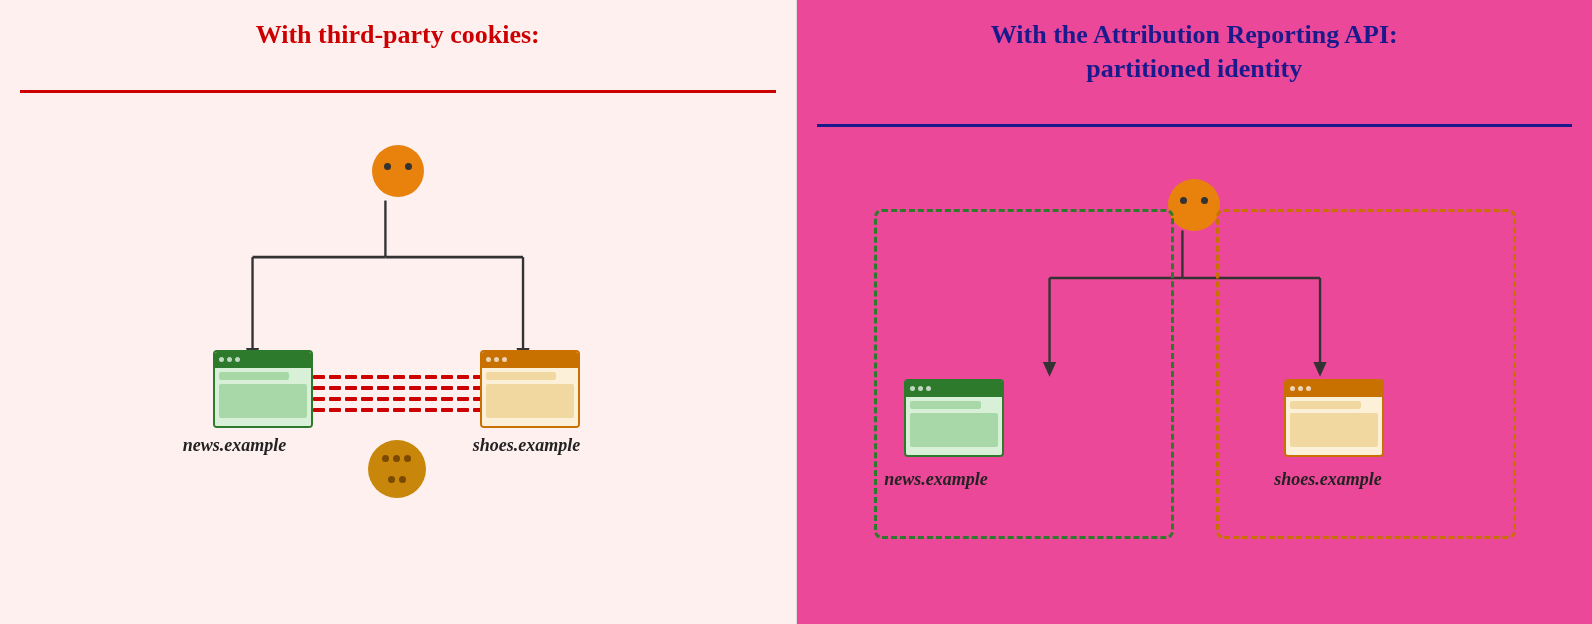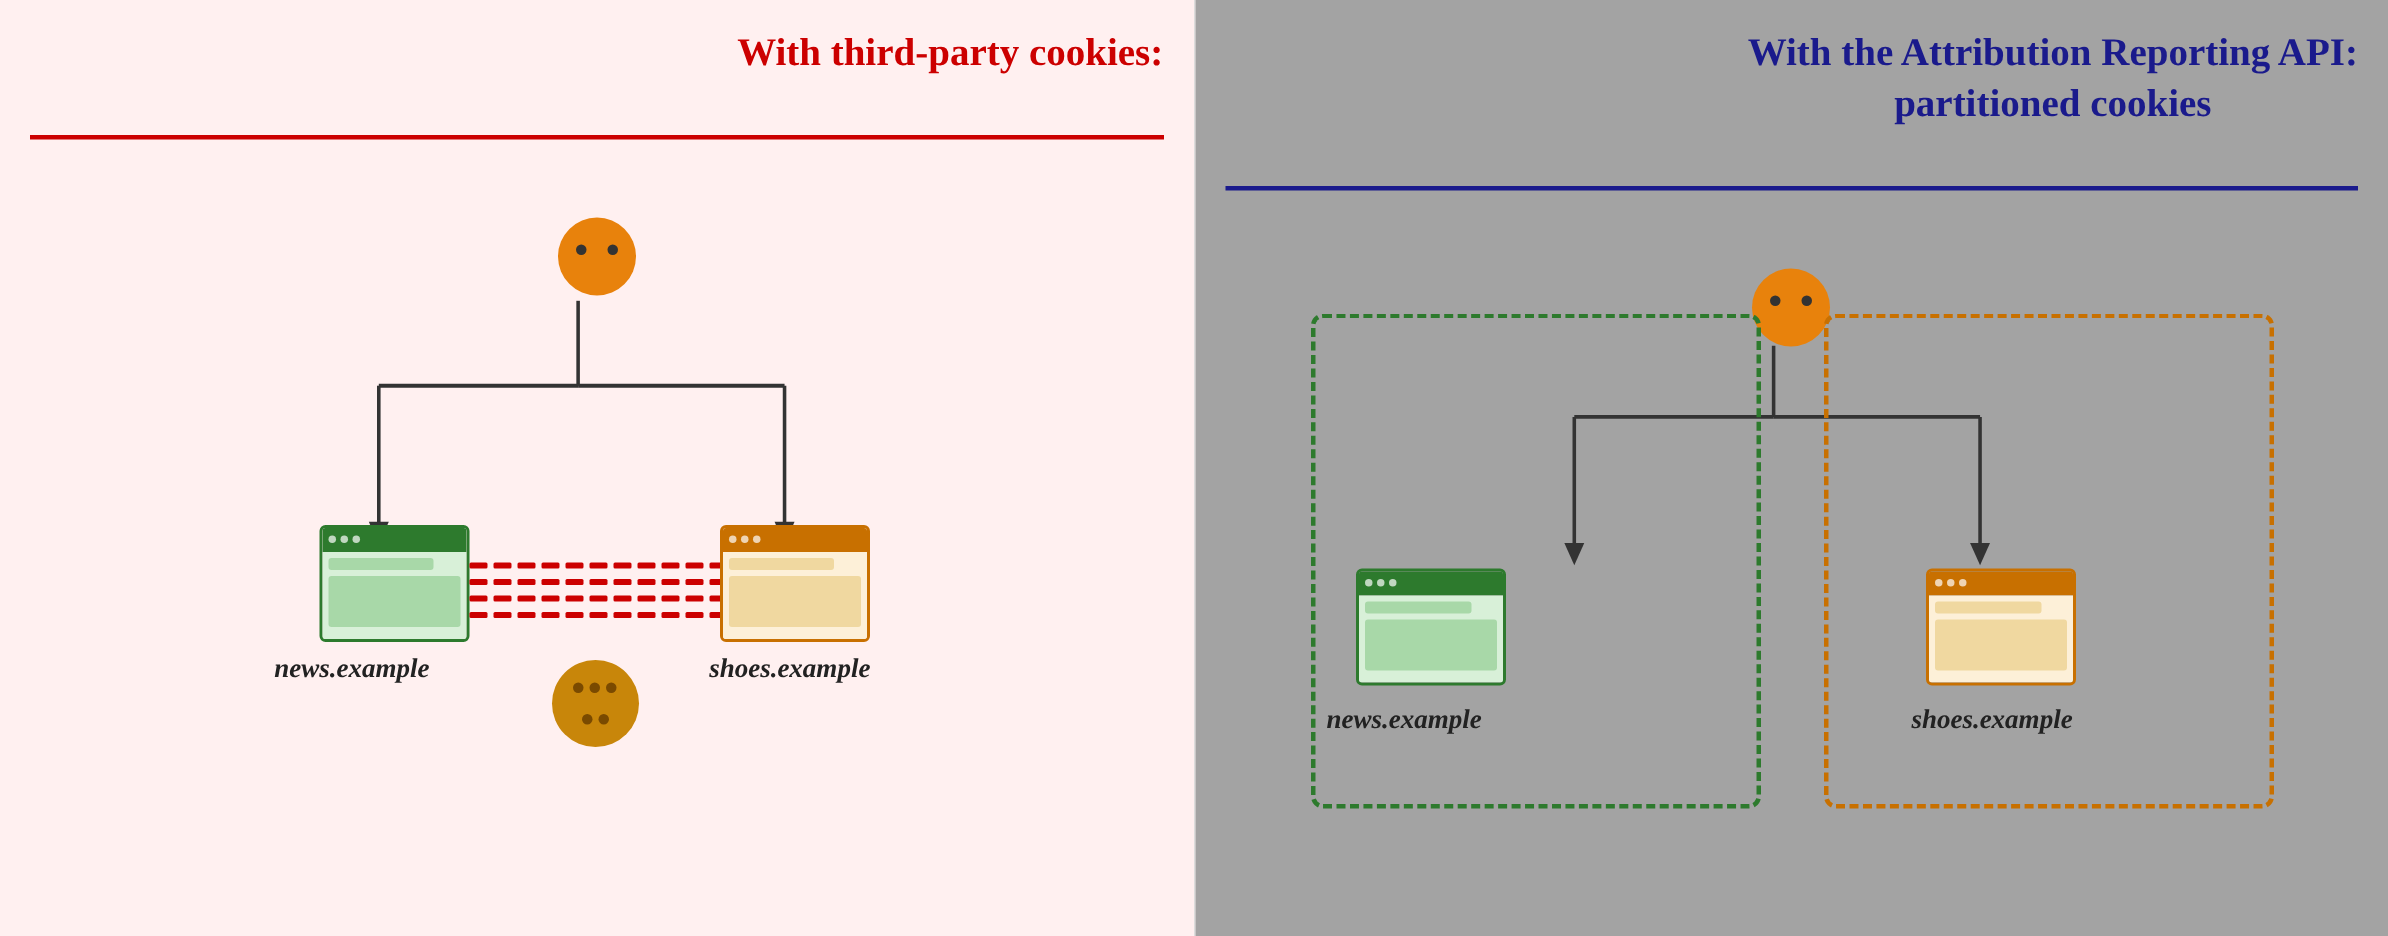--- a/index.html
+++ b/index.html
@@ -9,32 +9,32 @@
       background: #fff;
       font-family: 'Georgia', serif;
       display: flex;
       flex-direction: row;
     }
 
     .panel {
       flex: 1;
       display: flex;
       flex-direction: column;
-      align-items: flex-end;
+      align-items: center;
       padding: 18px 20px 20px 20px;
       gap: 32px;
     }
 
     .panel-left {
       background: #fff0f0;
       border-right: 1px solid #ddd;
     }
 
     .panel-right {
-      background: #a3a3a3;
+      background: #ec4899;
     }
 
     .panel-title {
       font-size: 26px;
       font-weight: bold;
       text-align: center;
       margin-bottom: 6px;
       line-height: 1.3;
       font-family: 'Georgia', serif;
     }
@@ -348,21 +348,21 @@
     </div>
 
     <div class="site-label" style="top:290px; left: calc(50% - 215px);">news.example</div>
     <div class="site-label" style="top:290px; left: calc(50% + 75px);">shoes.example</div>
   </div>
 </div>
 
 <div class="panel panel-right">
   <div class="panel-title">
     <span>With the Attribution Reporting API:</span><br>
-    <span>partitioned cookies</span>
+    <span>partitioned identity</span>
   </div>
   <div class="divider divider-blue"></div>
 
   <div class="diagram" style="position:relative; width:100%; height:430px;">
 
     <svg class="arrows" viewBox="0 0 796 430" preserveAspectRatio="none">
 
       <line x1="385" y1="52" x2="385" y2="100" stroke="#333" stroke-width="2.5"></line>
 
       <line x1="385" y1="100" x2="245" y2="100" stroke="#333" stroke-width="2.5"></line>

